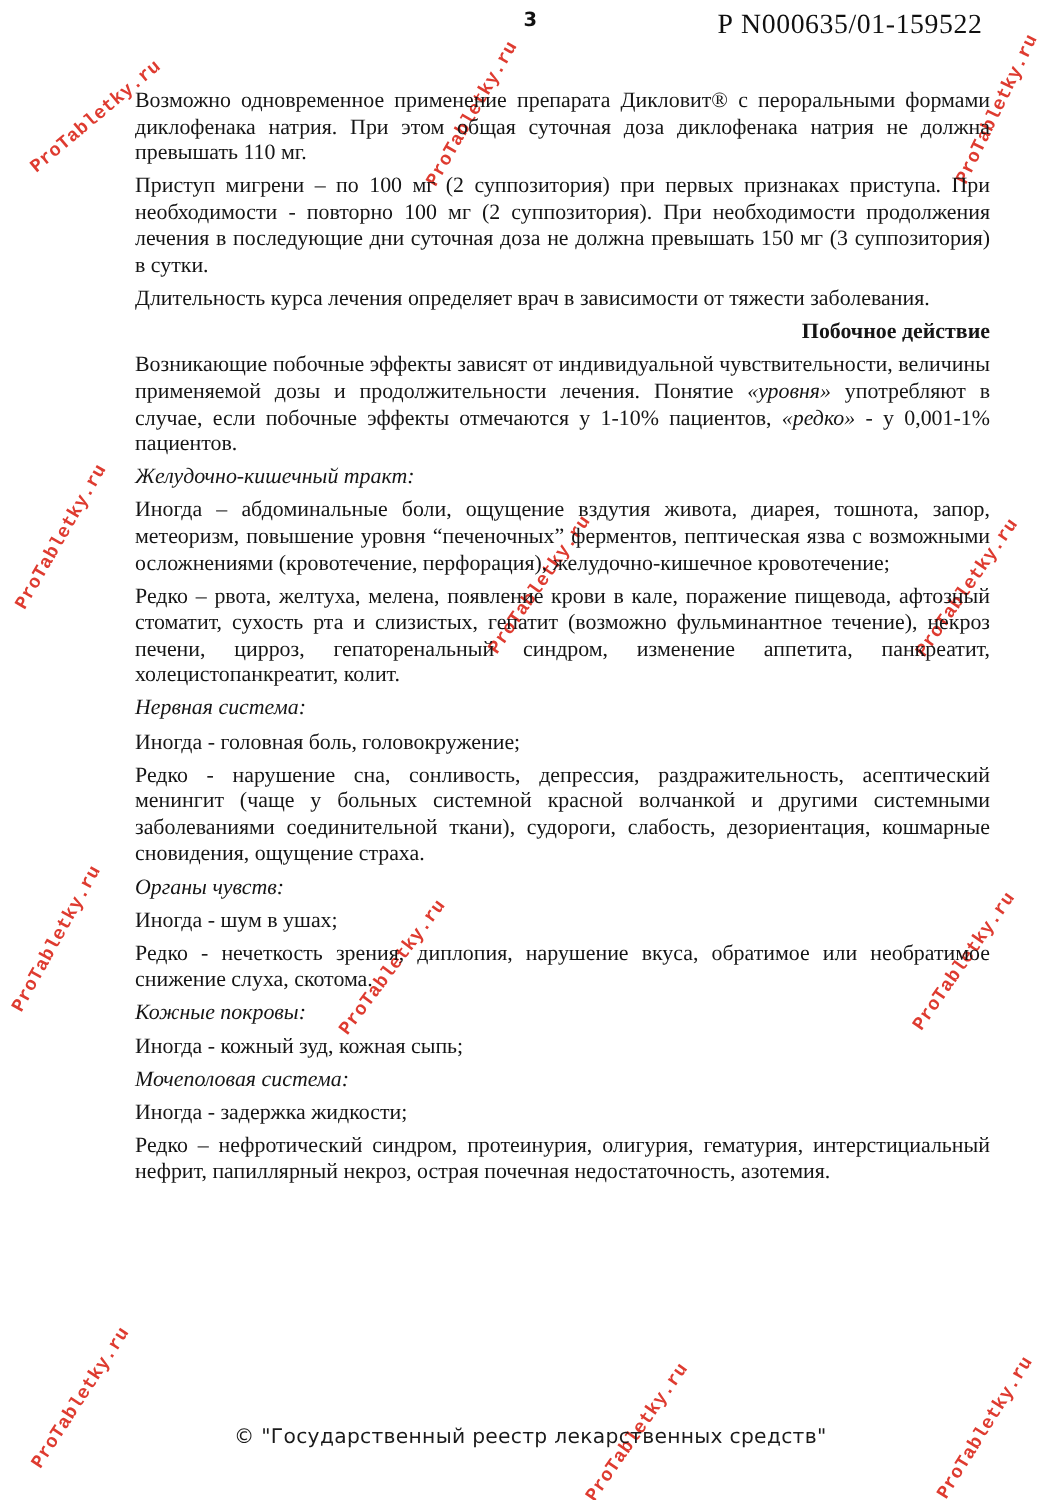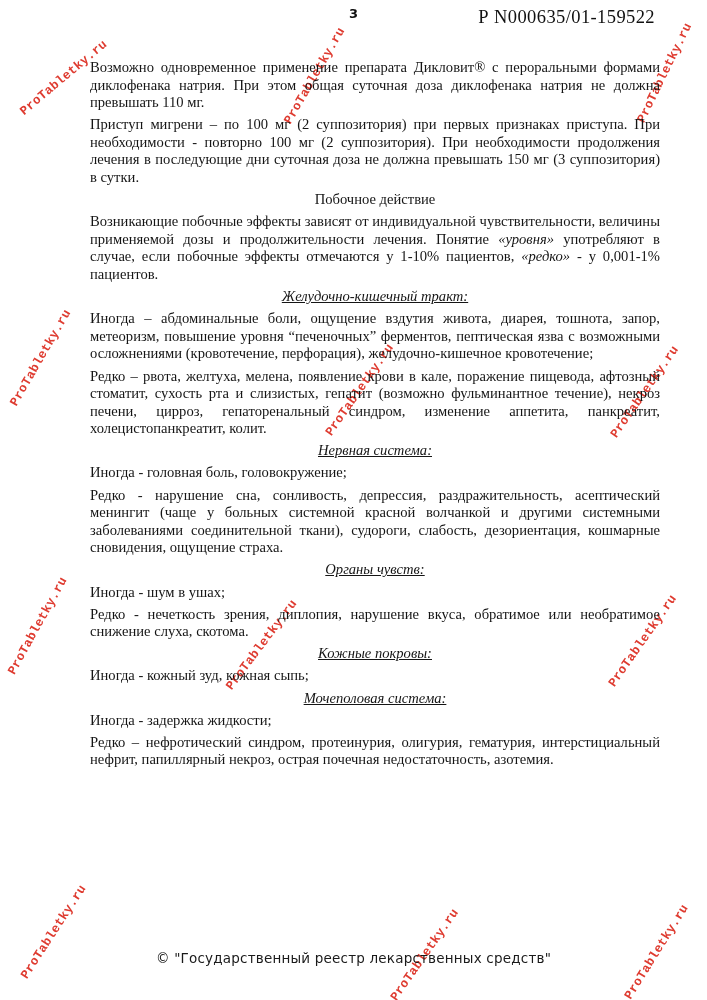--- a/index.html
+++ b/index.html
@@ -33,22 +33,22 @@
   .body-text {
     position: absolute;
     left: 90px;
     top: 59px;
     width: 570px;
     font-size: 14.6px;
     line-height: 17.6px;
     text-align: justify;
   }
   .body-text p { margin: 0 0 4.5px 0; }
-  .body-text p.h { font-weight: 400; text-align: center; }
-  .body-text p.i { font-style: italic; text-align: center; text-decoration: underline; }
+  .body-text p.h { font-weight: 700; text-align: right; }
+  .body-text p.i { font-style: italic; text-align: left; }
   .body-text em { font-style: italic; }
   .footer {
     position: absolute;
     top: 950px; left: 0; right: 0;
     text-align: center;
     font-family: "DejaVu Sans", sans-serif;
     font-size: 13.5px;
     letter-spacing: 0.2px;
     color: #1a1a1a;
   }
@@ -83,20 +83,21 @@
     <div class="wm" style="left: 425px; top: 955px; --r: -55deg; color: rgb(221, 49, 37);">ProTabletky.ru</div>
     <div class="wm" style="left: 657px; top: 952px; --r: -58deg; color: rgb(221, 49, 37);">ProTabletky.ru</div>
   </div>
 
   <div class="page-number">3</div>
   <div class="reg-number">Р N000635/01-159522</div>
 
   <div class="body-text">
       <p class="p">Возможно одновременное применение препарата Дикловит® с пероральными  формами диклофенака натрия. При этом общая суточная доза диклофенака натрия не должна превышать 110 мг.</p>
       <p class="p">Приступ мигрени – по 100 мг (2 суппозитория) при первых признаках приступа. При необходимости - повторно 100 мг (2 суппозитория). При необходимости продолжения лечения в последующие дни суточная доза не должна превышать 150 мг (3 суппозитория) в сутки.</p>
+      <p class="p">Длительность курса лечения определяет врач в зависимости от тяжести заболевания.</p>
       <p class="h">Побочное действие</p>
       <p class="p"><span>Возникающие побочные эффекты зависят от индивидуальной чувствительности, величины применяемой дозы и продолжительности лечения. Понятие </span><em>«уровня»</em><span> употребляют в случае, если побочные эффекты отмечаются у 1-10% пациентов, </span><em>«редко»</em><span> - у 0,001-1%  пациентов.</span></p>
       <p class="i">Желудочно-кишечный тракт:</p>
       <p class="p">Иногда – абдоминальные боли, ощущение вздутия живота, диарея, тошнота, запор, метеоризм, повышение уровня “печеночных” ферментов, пептическая язва с возможными осложнениями (кровотечение, перфорация), желудочно-кишечное кровотечение;</p>
       <p class="p">Редко – рвота, желтуха, мелена, появление крови в кале, поражение пищевода, афтозный стоматит, сухость рта и слизистых, гепатит (возможно фульминантное течение), некроз печени, цирроз, гепаторенальный синдром, изменение аппетита, панкреатит, холецистопанкреатит, колит.</p>
       <p class="i">Нервная система:</p>
       <p class="p">Иногда - головная боль, головокружение;</p>
       <p class="p">Редко - нарушение сна, сонливость, депрессия, раздражительность, асептический менингит (чаще у больных системной красной волчанкой и другими системными заболеваниями соединительной ткани), судороги, слабость, дезориентация, кошмарные сновидения, ощущение страха.</p>
       <p class="i">Органы чувств:</p>
       <p class="p">Иногда - шум в ушах;</p>

